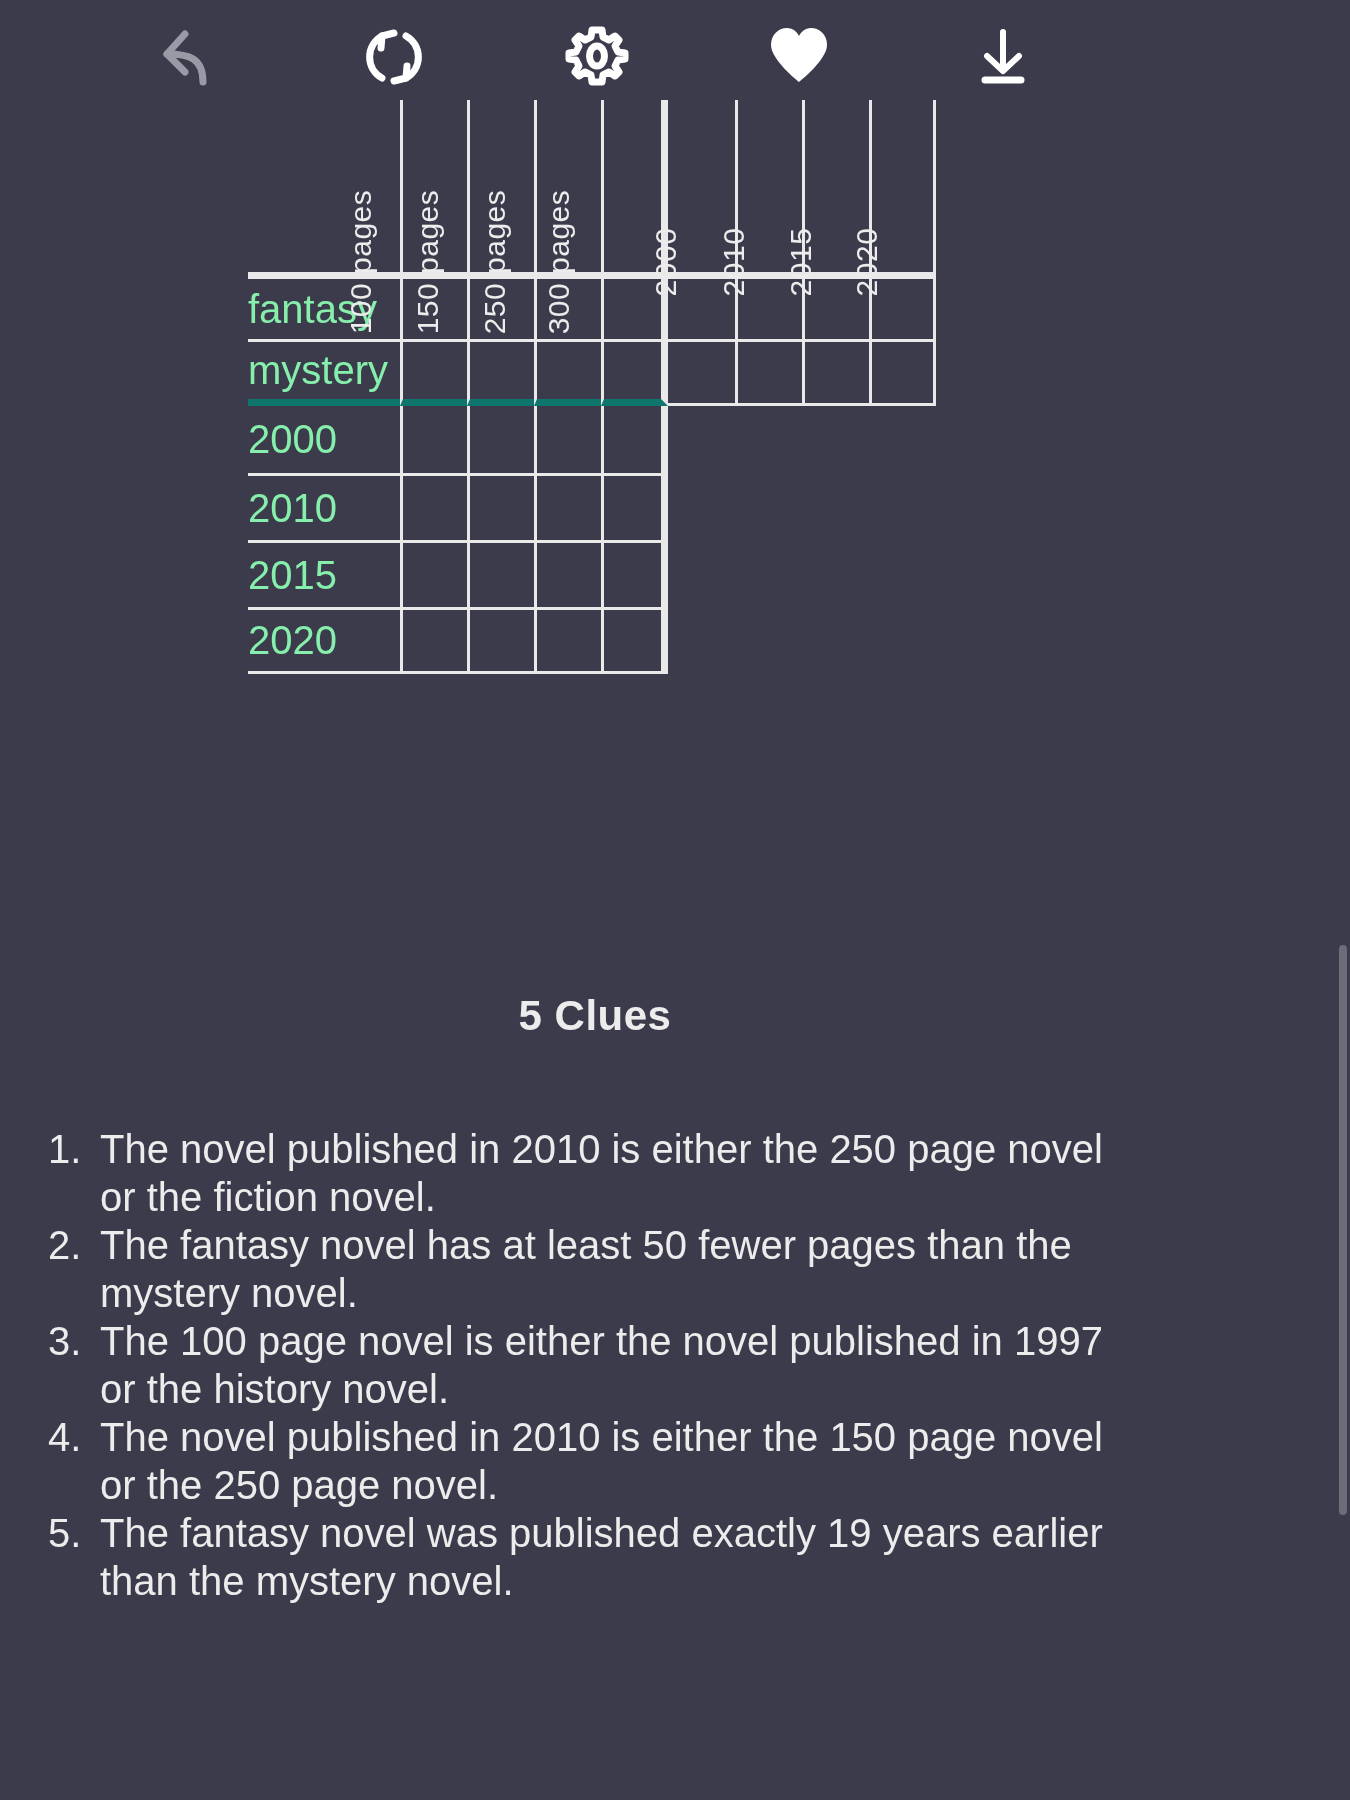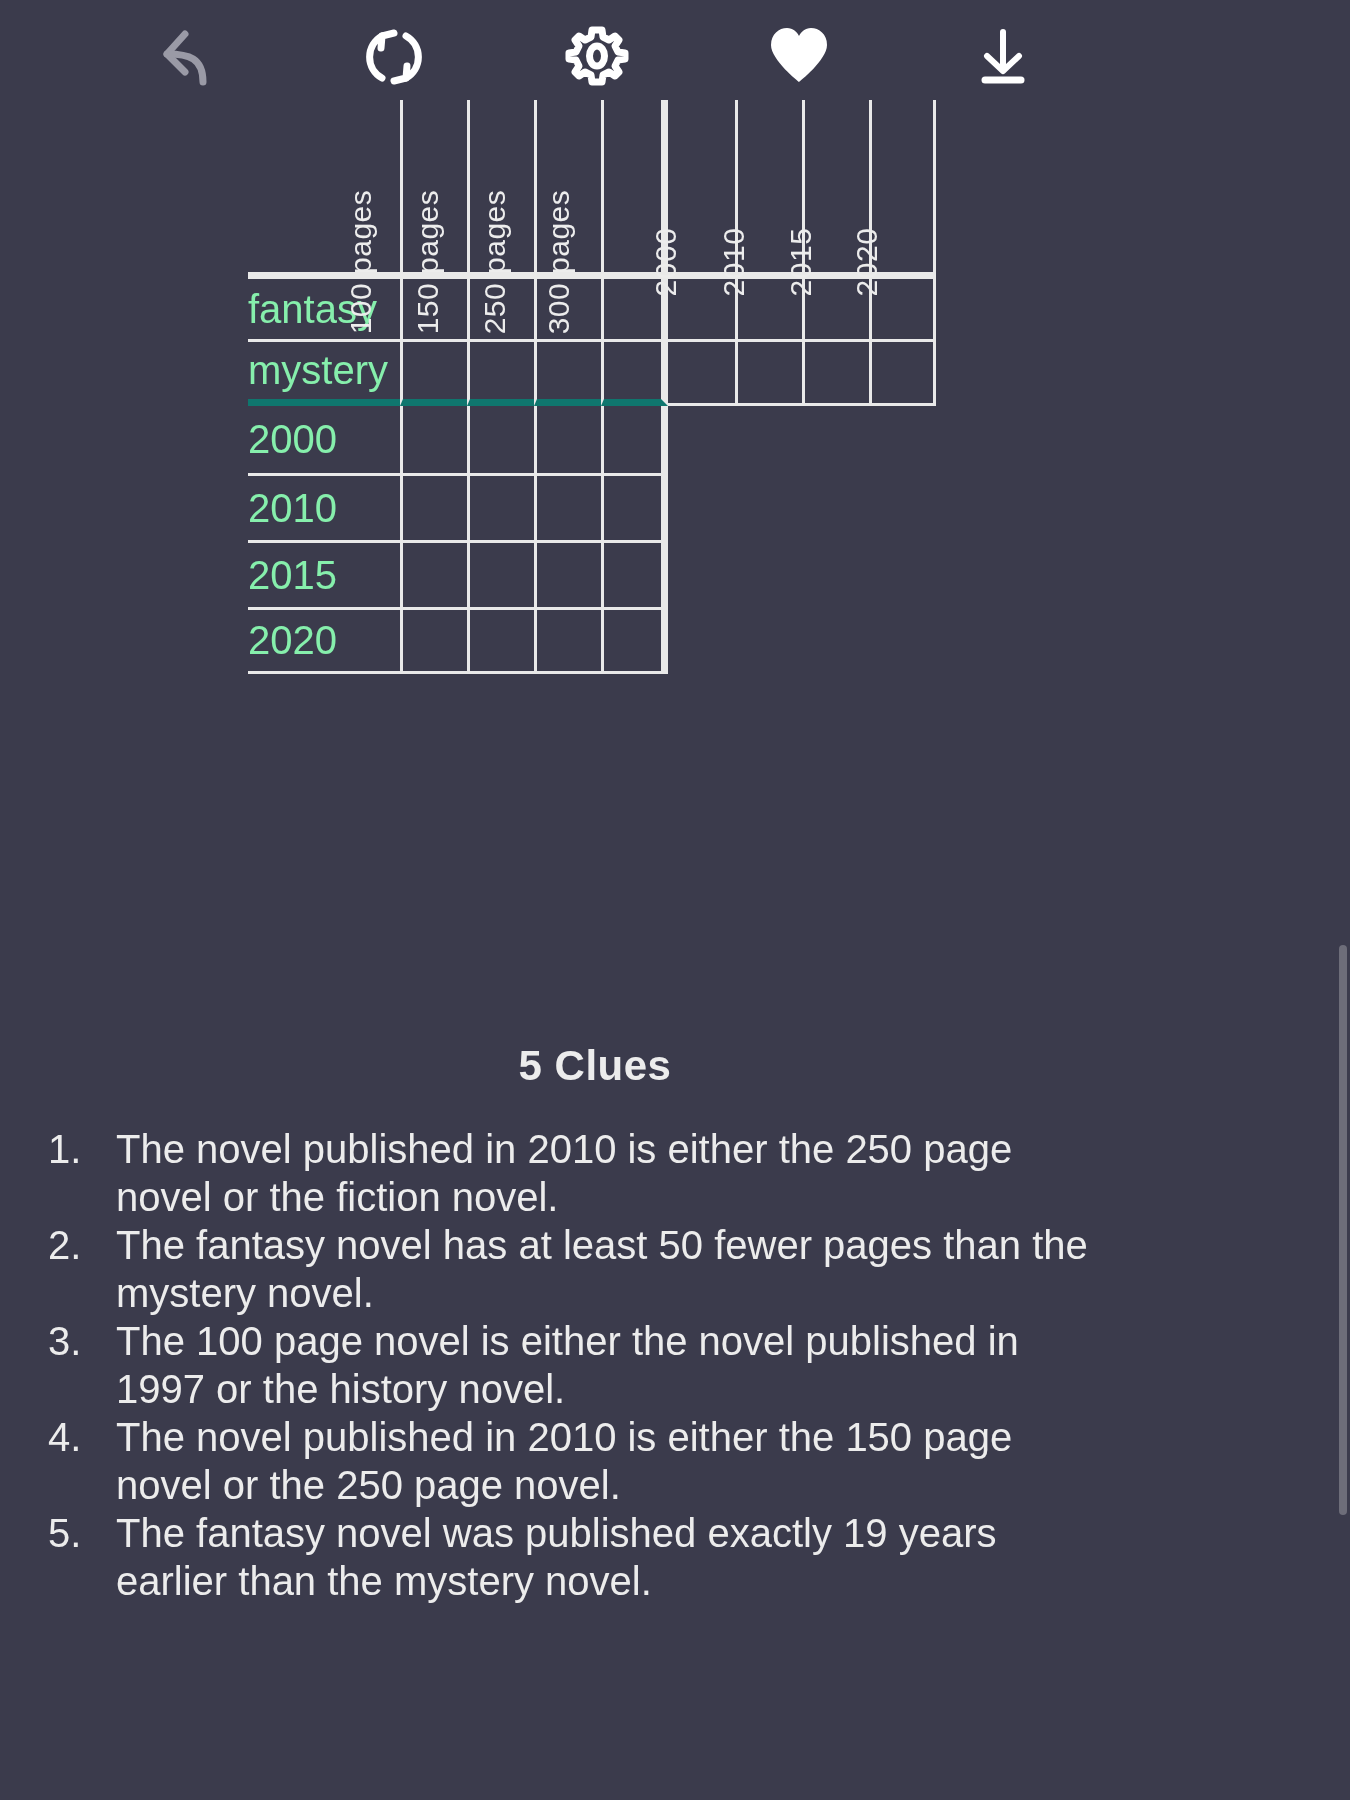--- a/index.html
+++ b/index.html
@@ -125,21 +125,21 @@
 
   .thick-t { border-top: 7px solid #e9e9e9; }
   .thick-b { border-bottom: 7px solid #0f766e; }
   .thick-r { border-right: 7px solid #e9e9e9; }
 
   .blank-cell { border: none; }
 
   
   .clues-title {
     position: absolute;
-    top: 1042px;
+    top: 992px;
     left: 0;
     width: 1190px;
     text-align: center;
     font-size: 42px;
     font-weight: bold;
     color: #ececec;
     letter-spacing: 0.5px;
   }
 
   .clues-list {
@@ -159,21 +159,20 @@
     font-family: "Liberation Sans Narrow", "Liberation Sans", sans-serif;
     font-stretch: condensed;
   }
   .clue-num {
     flex: 0 0 auto;
     width: 52px;
     text-align: left;
   }
   .clue-text {
     flex: 1 1 auto;
-    margin-left: 16px;
   }
 
   
   .scrollbar-track {
     position: absolute;
     top: 0;
     right: 0;
     width: 14px;
     height: 1800px;
     background: transparent;

